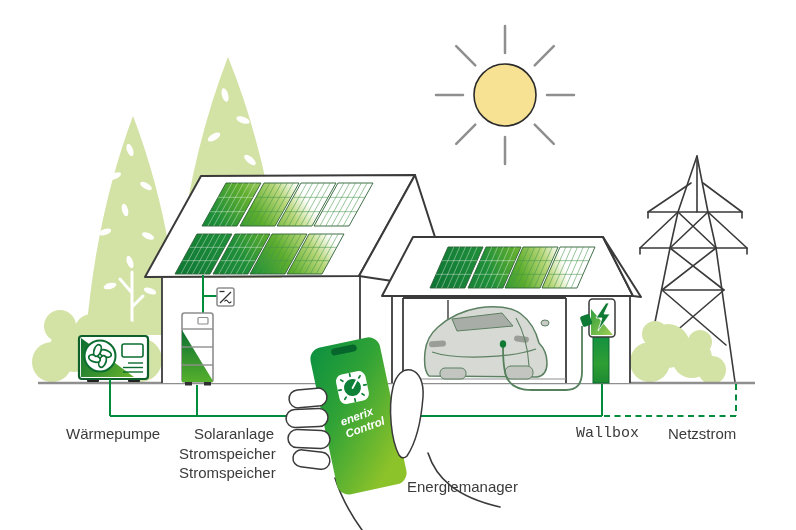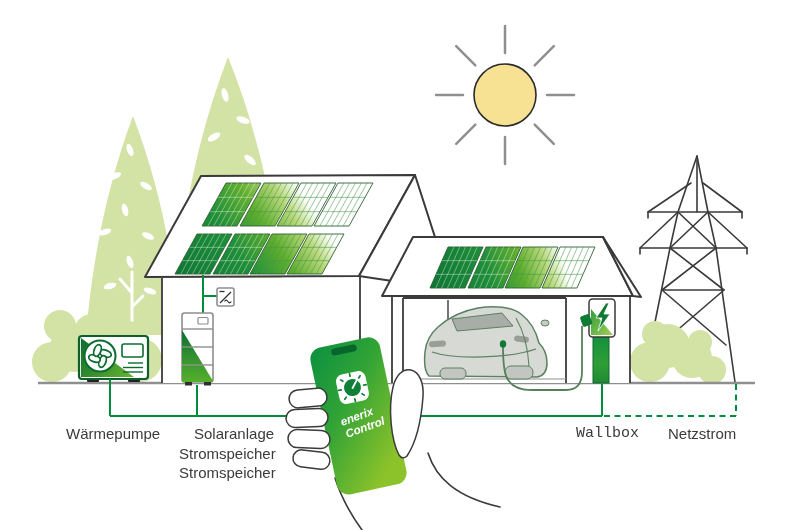--- a/index.html
+++ b/index.html
@@ -313,13 +313,14 @@
              C419,372 424,382 423,397 C421,423 415,444 407,456 C404,459 401,458 399,455 Z"></path>
   </g>
 </svg>
 
 <div class="lbl" style="left:66px;top:424px;">Wärmepumpe</div>
 <div class="lbl" style="left:179px;top:424px;margin-left:15px;">Solaranlage</div>
 <div class="lbl" style="left:179px;top:444px;">Stromspeicher</div>
 <div class="lbl" style="left:179px;top:463px;">Stromspeicher</div>
 <div class="lbl" style="left:576px;top:424px;font-family:Liberation Mono, monospace;">Wallbox</div>
 <div class="lbl" style="left:668px;top:424px;">Netzstrom</div>
+<div class="lbl" style="left:407px;top:477px;">Energiemanager</div>
 </div>
 
 </body></html>

